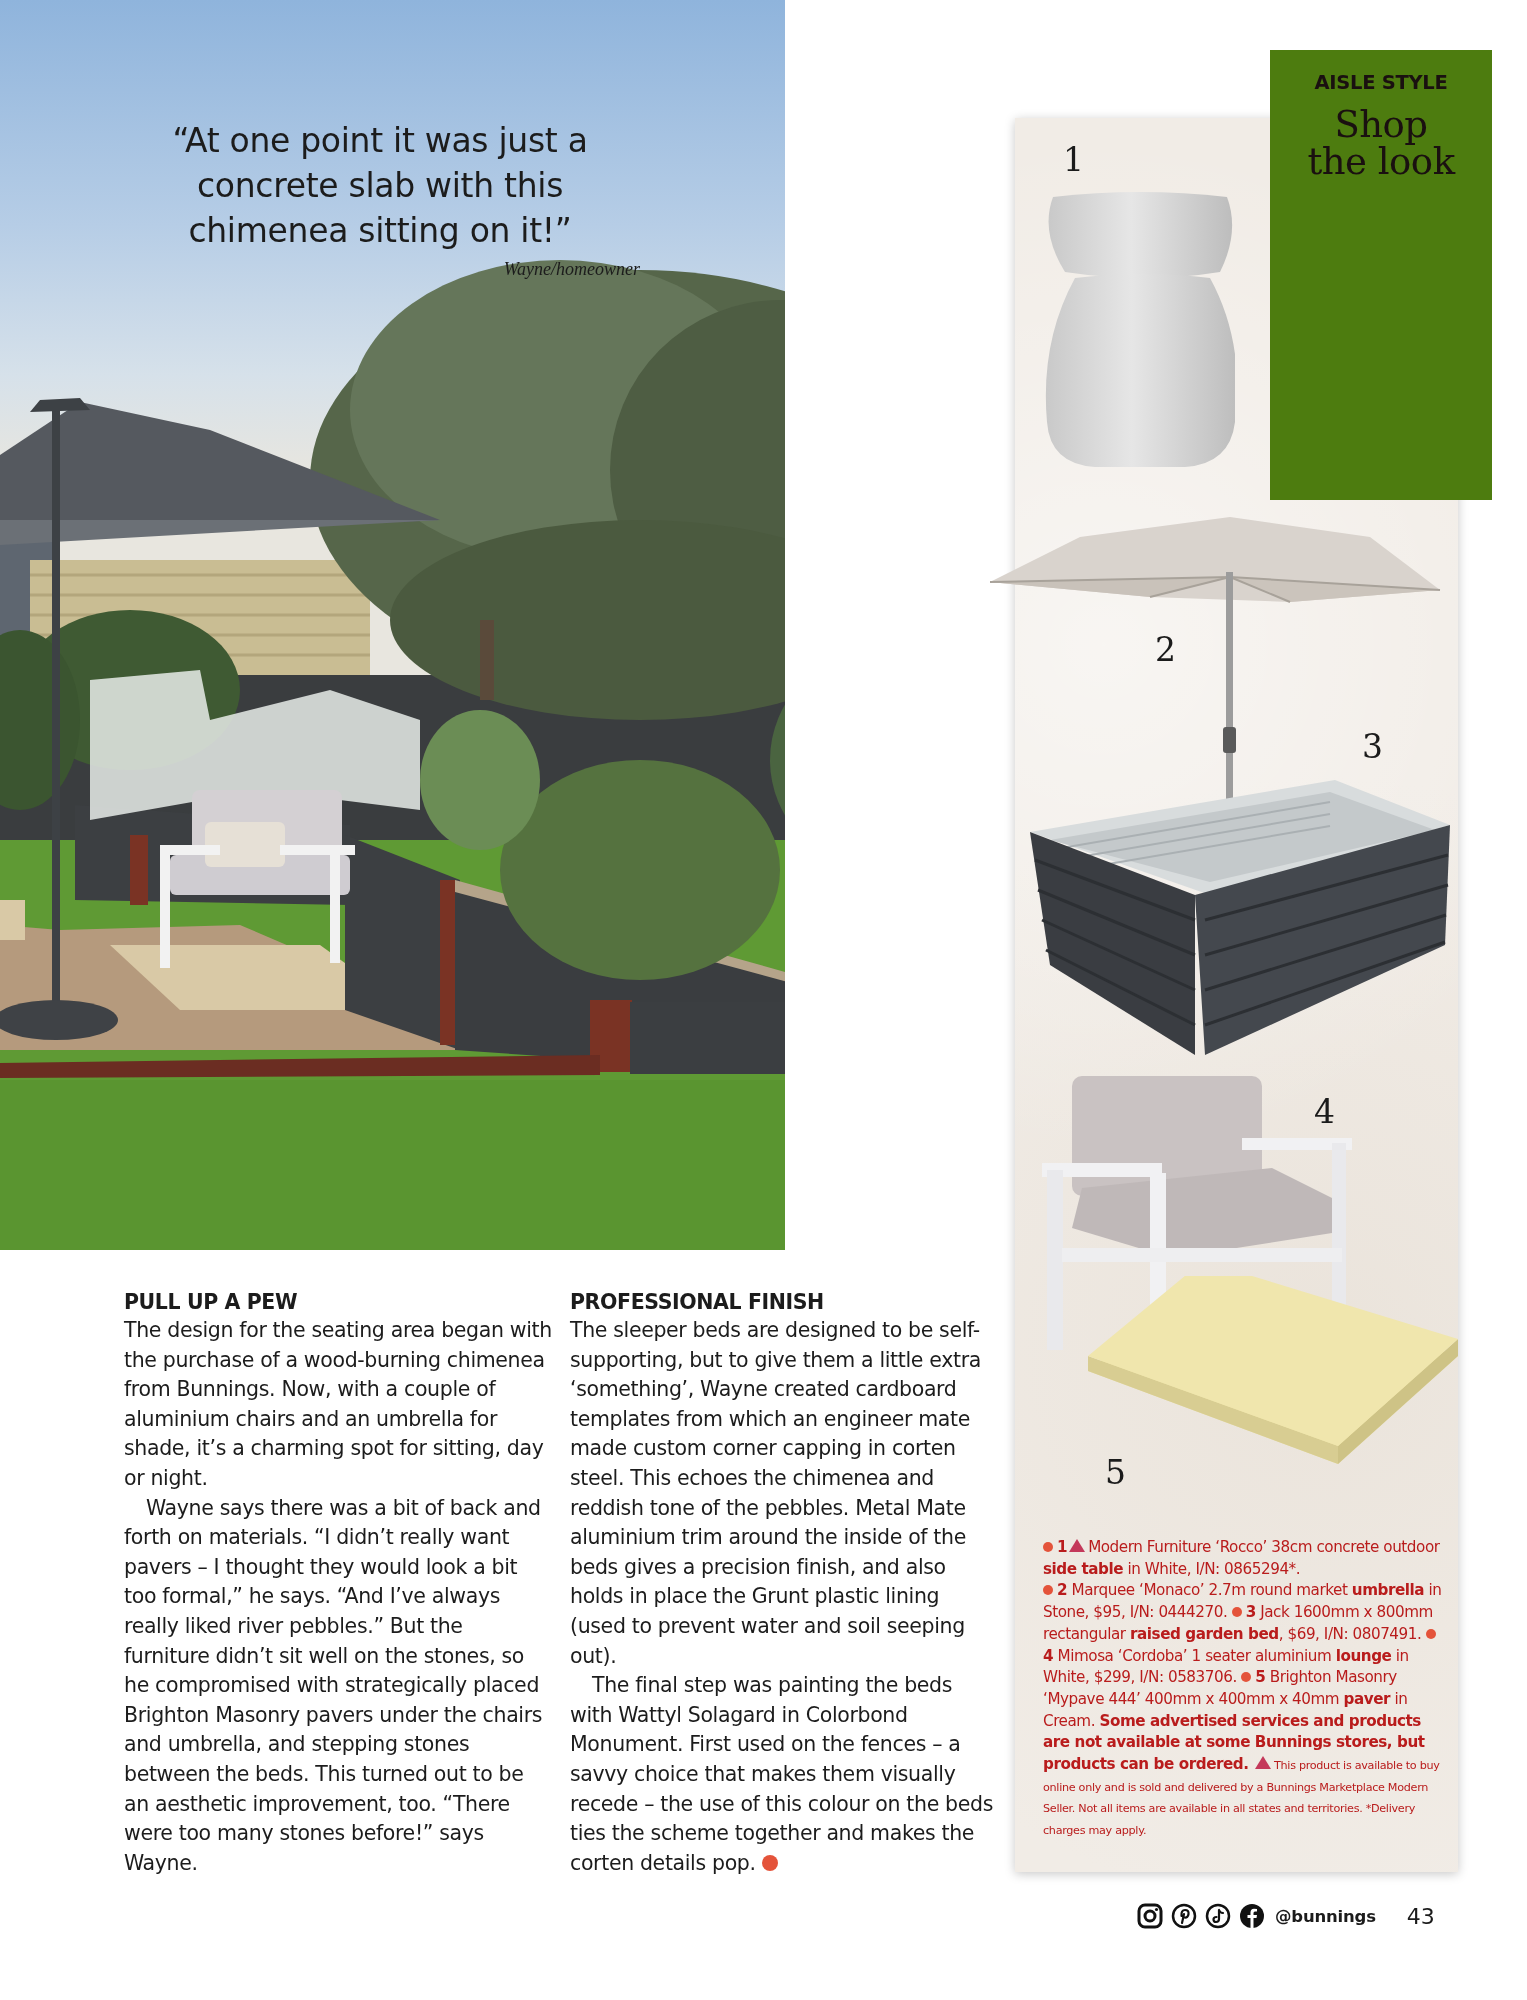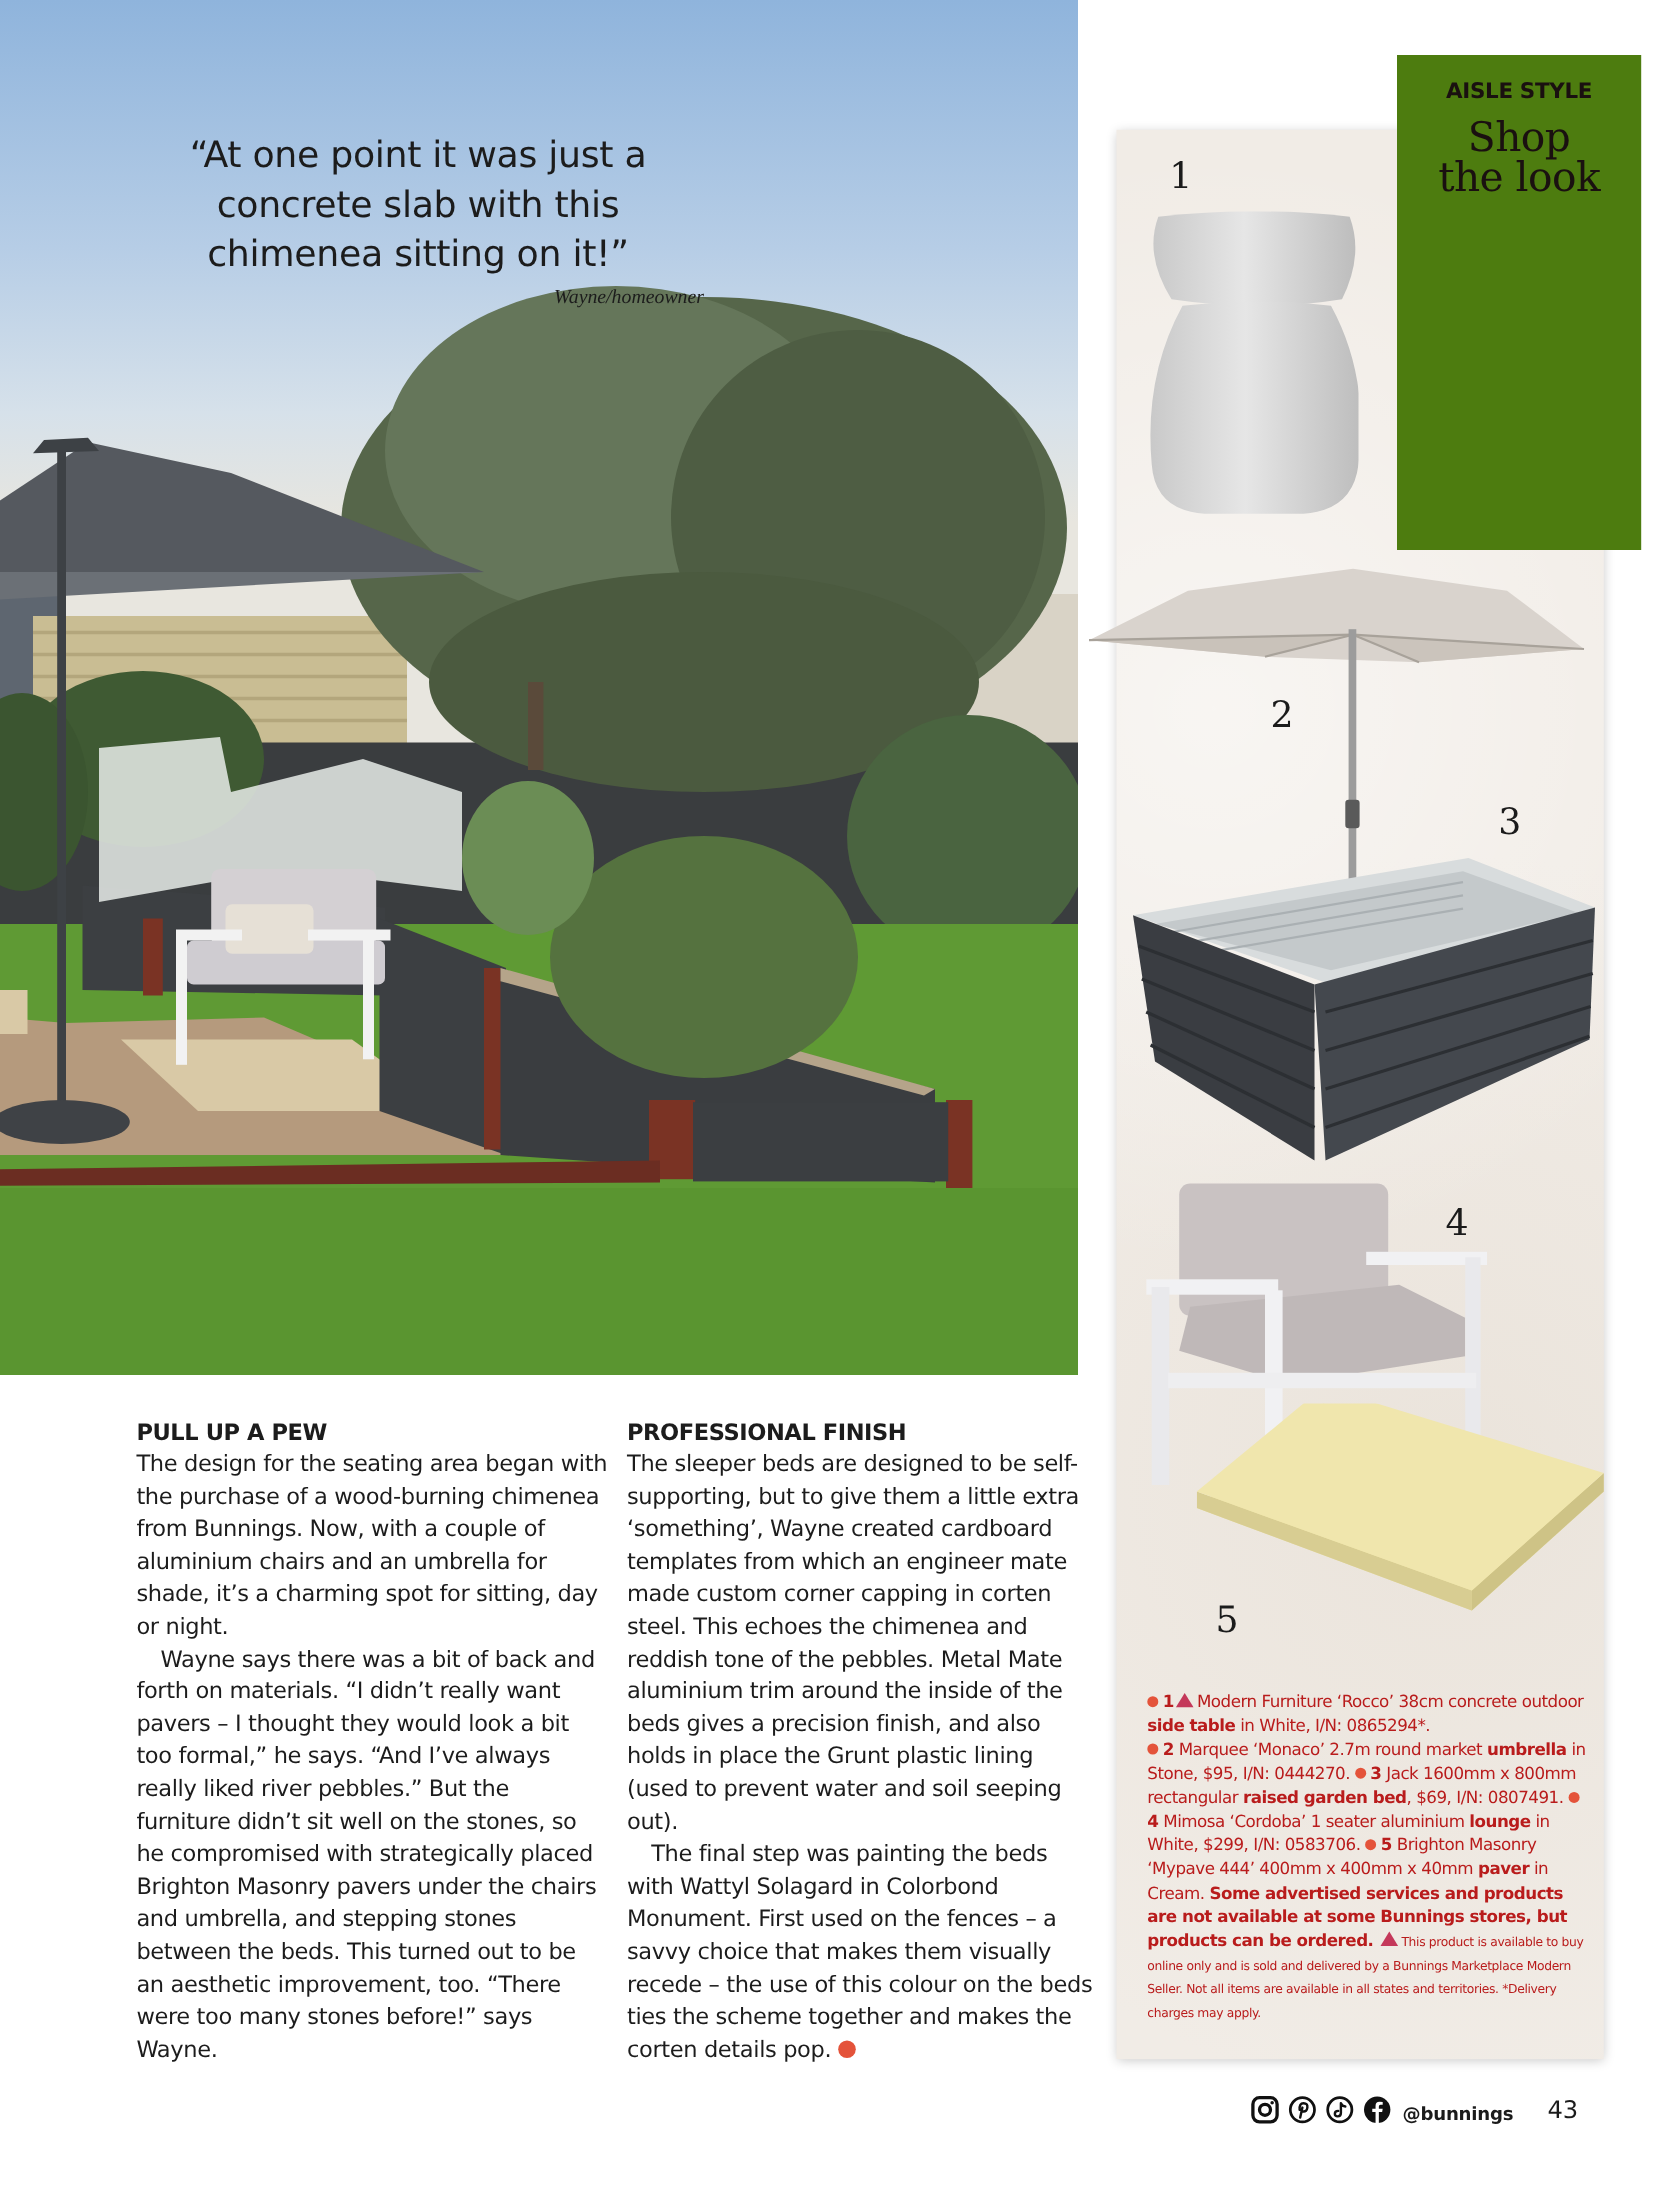--- a/index.html
+++ b/index.html
@@ -1,20 +1,20 @@
 <!DOCTYPE html>
 <html><head>
 <meta charset="utf-8">
 <style>
   html, body { margin:0; padding:0; }
   body { width:1527px; height:2000px; position:relative; background:#ffffff; overflow:hidden;
          font-family:"Liberation Sans", "DejaVu Sans", sans-serif; color:#1b1b1b; }
 
   
-  .hero { position:absolute; left:0; top:0; width:980px; height:1250px; overflow:hidden;
+  .hero { position:absolute; left:0; top:0; width:785px; height:1250px; overflow:hidden;
           background:linear-gradient(180deg,#8fb4dc 0%,#b6cde6 18%,#d6e1ea 30%,#e8e6df 38%); }
   .hero svg { position:absolute; left:0; top:0; }
   .pull-quote { position:absolute; left:120px; top:118px; width:520px; text-align:center; }
   .pull-quote .q { font-family:"DejaVu Sans", sans-serif; font-size:33px; line-height:45px; color:#1c1c1c; letter-spacing:-0.3px; }
   .pull-quote .attr { font-family:"Liberation Serif", "DejaVu Serif", serif; font-style:italic; font-size:18px; color:#1c1c1c; margin-top:6px;text-align:right; }
 
   
   .col { position:absolute; top:1288px; width:430px; font-family:"DejaVu Sans", sans-serif;
          font-size:20.5px; line-height:29.6px; color:#1c1c1c; letter-spacing:-0.35px; }
   .col.left { left:124px; }
@@ -38,21 +38,21 @@
   .product { position:absolute; }
 
   .credits { position:absolute; left:1043px; top:1537px; width:400px; font-family:"DejaVu Sans", sans-serif;
              font-size:15.2px; line-height:21.7px; color:#b91c1c; letter-spacing:-0.45px; }
   .credits b { font-weight:bold; }
   .credits .dot { display:inline-block; width:10px; height:10px; border-radius:50%; background:#e4533a; margin-right:4px; vertical-align:0px; }
   .credits .tri { display:inline-block; width:0; height:0; border-left:8px solid transparent; border-right:8px solid transparent; border-bottom:13px solid #c4385a; vertical-align:0px; margin:0 3px 0 2px; }
   .credits .small { font-size:11.2px; line-height:17.5px; letter-spacing:-0.3px; }
 
   
-  .footer { position:absolute; left:1136px; top:1901px; height:30px; display:flex; align-items:flex-end; gap:7px; }
+  .footer { position:absolute; left:1136px; top:1901px; height:30px; display:flex; align-items:center; gap:7px; }
   .footer .ico { width:27px; height:27px; display:flex; align-items:center; justify-content:center; }
   .footer .handle { font-family:"DejaVu Sans", sans-serif; font-weight:bold; font-size:16.5px; margin-left:3px; letter-spacing:-0.2px; }
   .footer .page { font-family:"DejaVu Sans", sans-serif; font-weight:normal; font-size:22px; margin-left:24px; }
 </style>
 </head>
 <body>
 
 <div class="hero">
   <svg width="980" height="1250" viewBox="0 0 980 1250">
 

